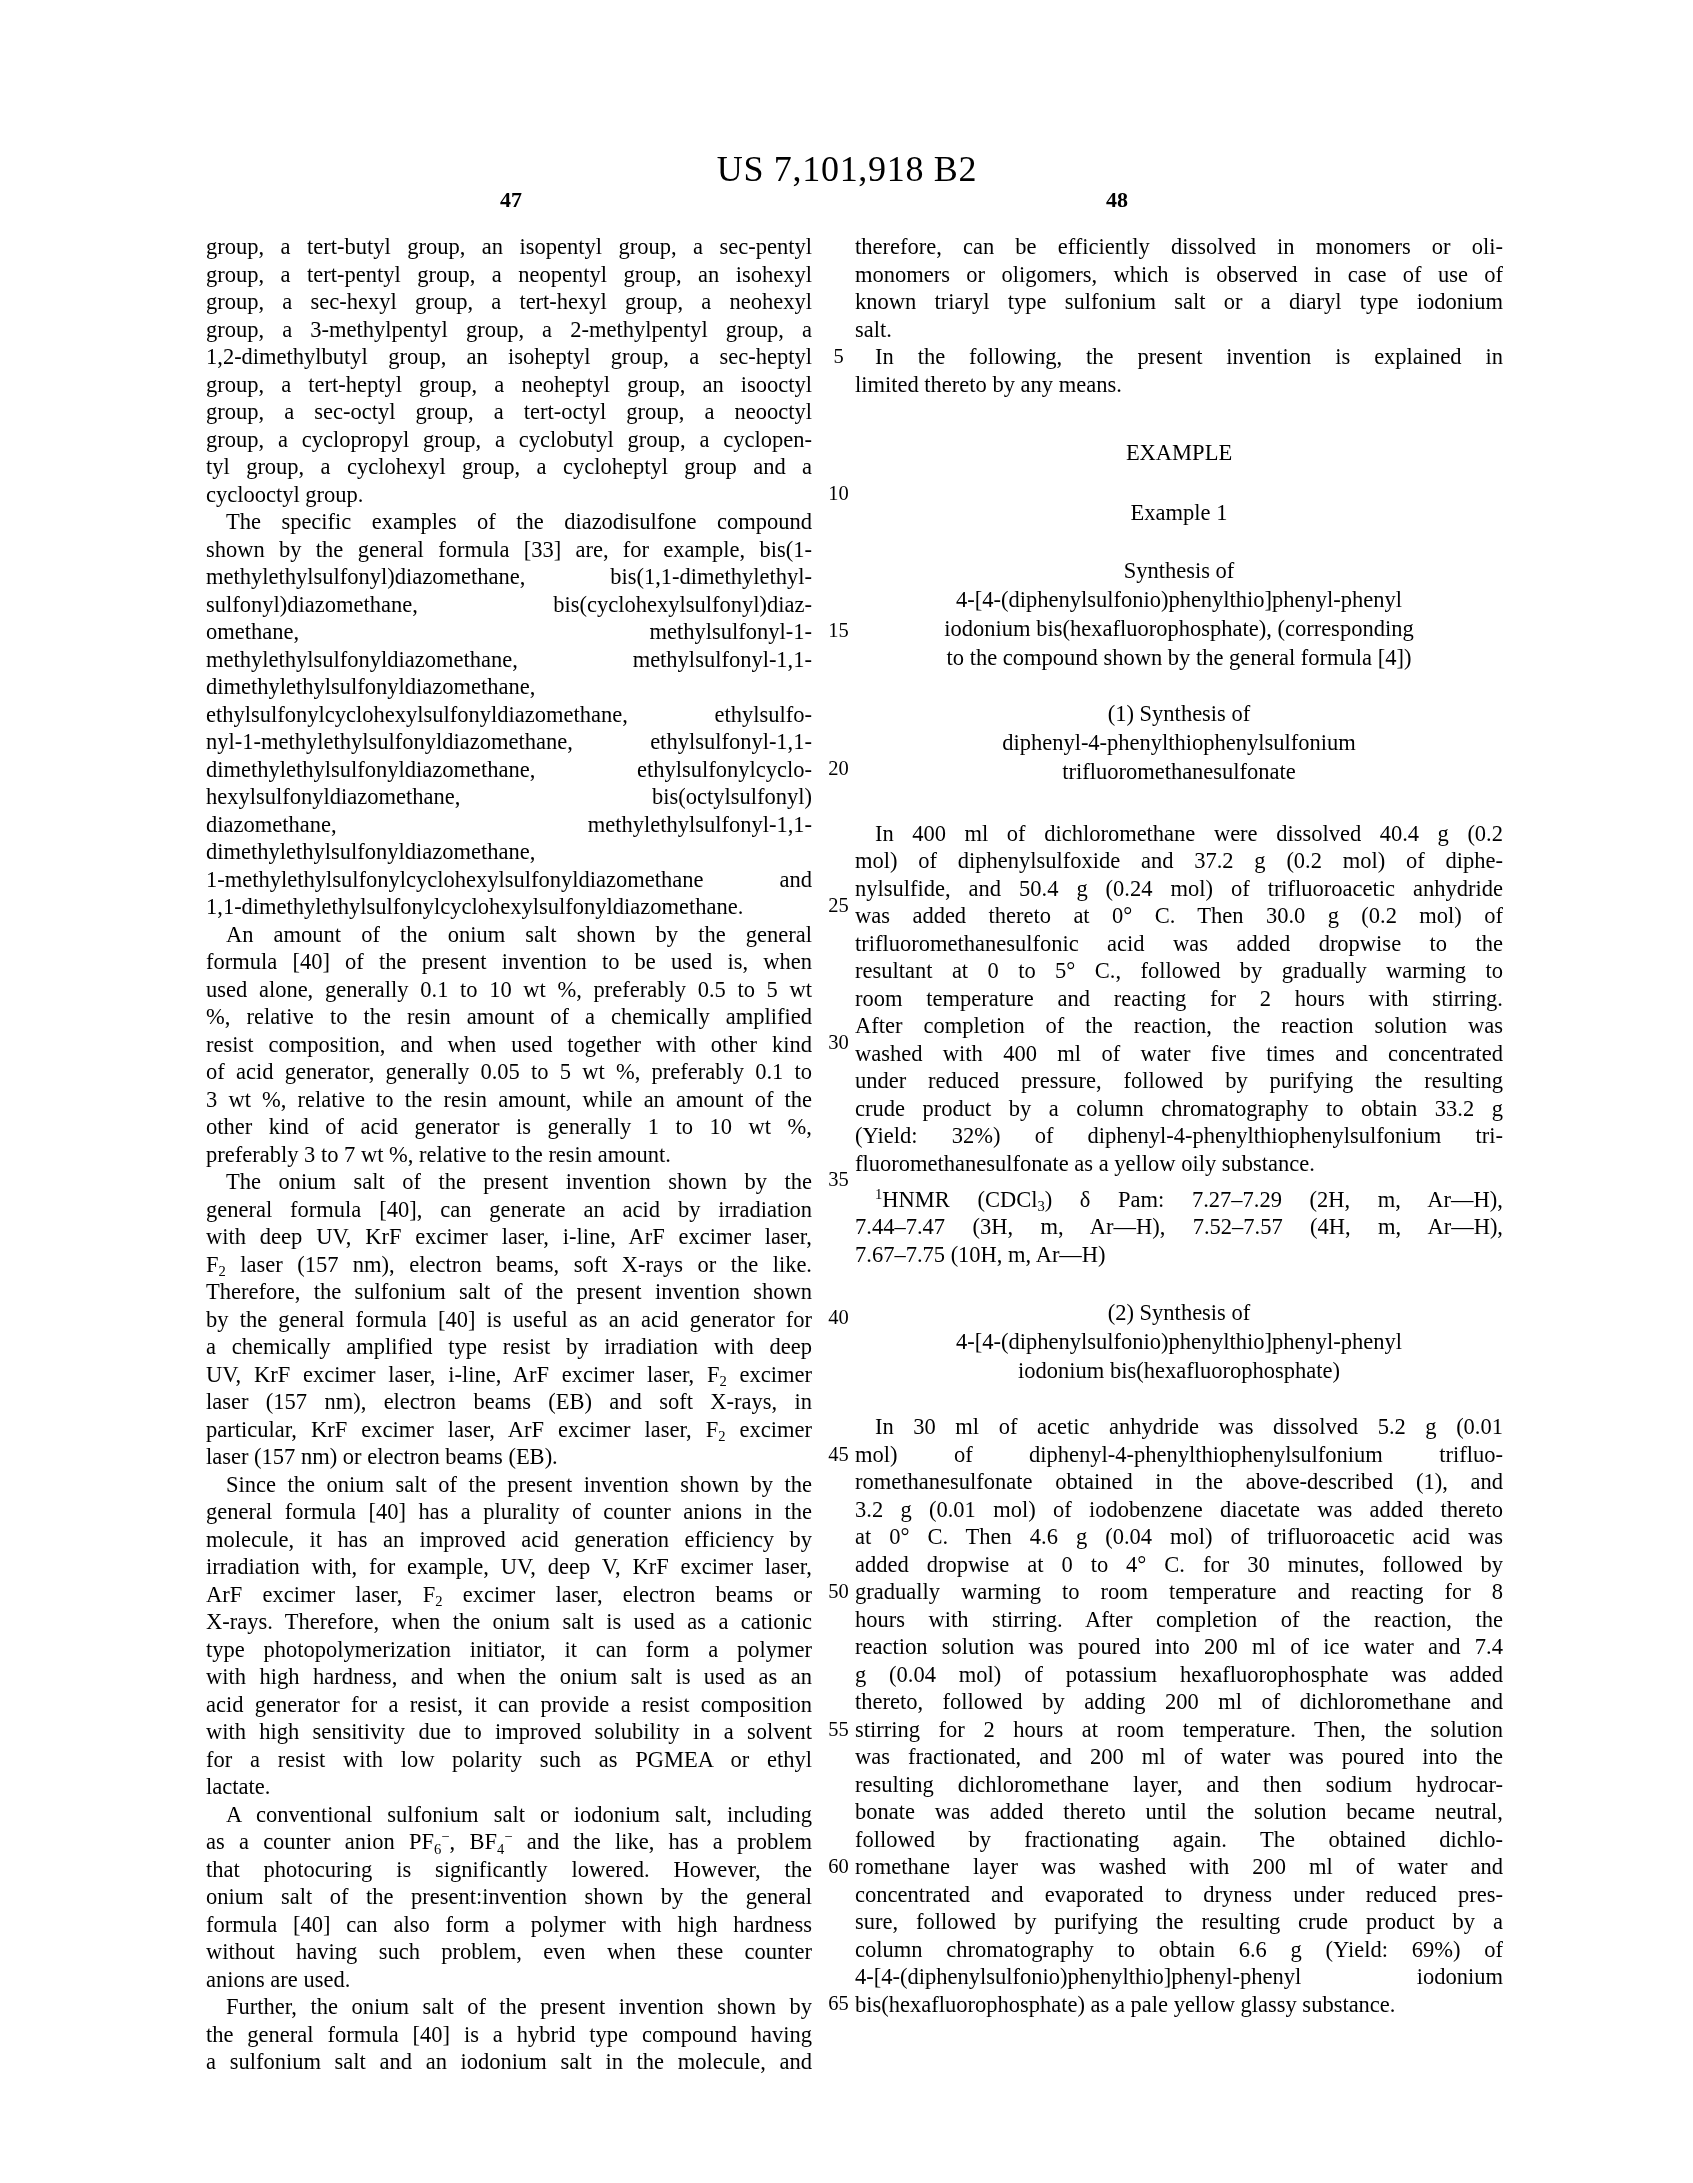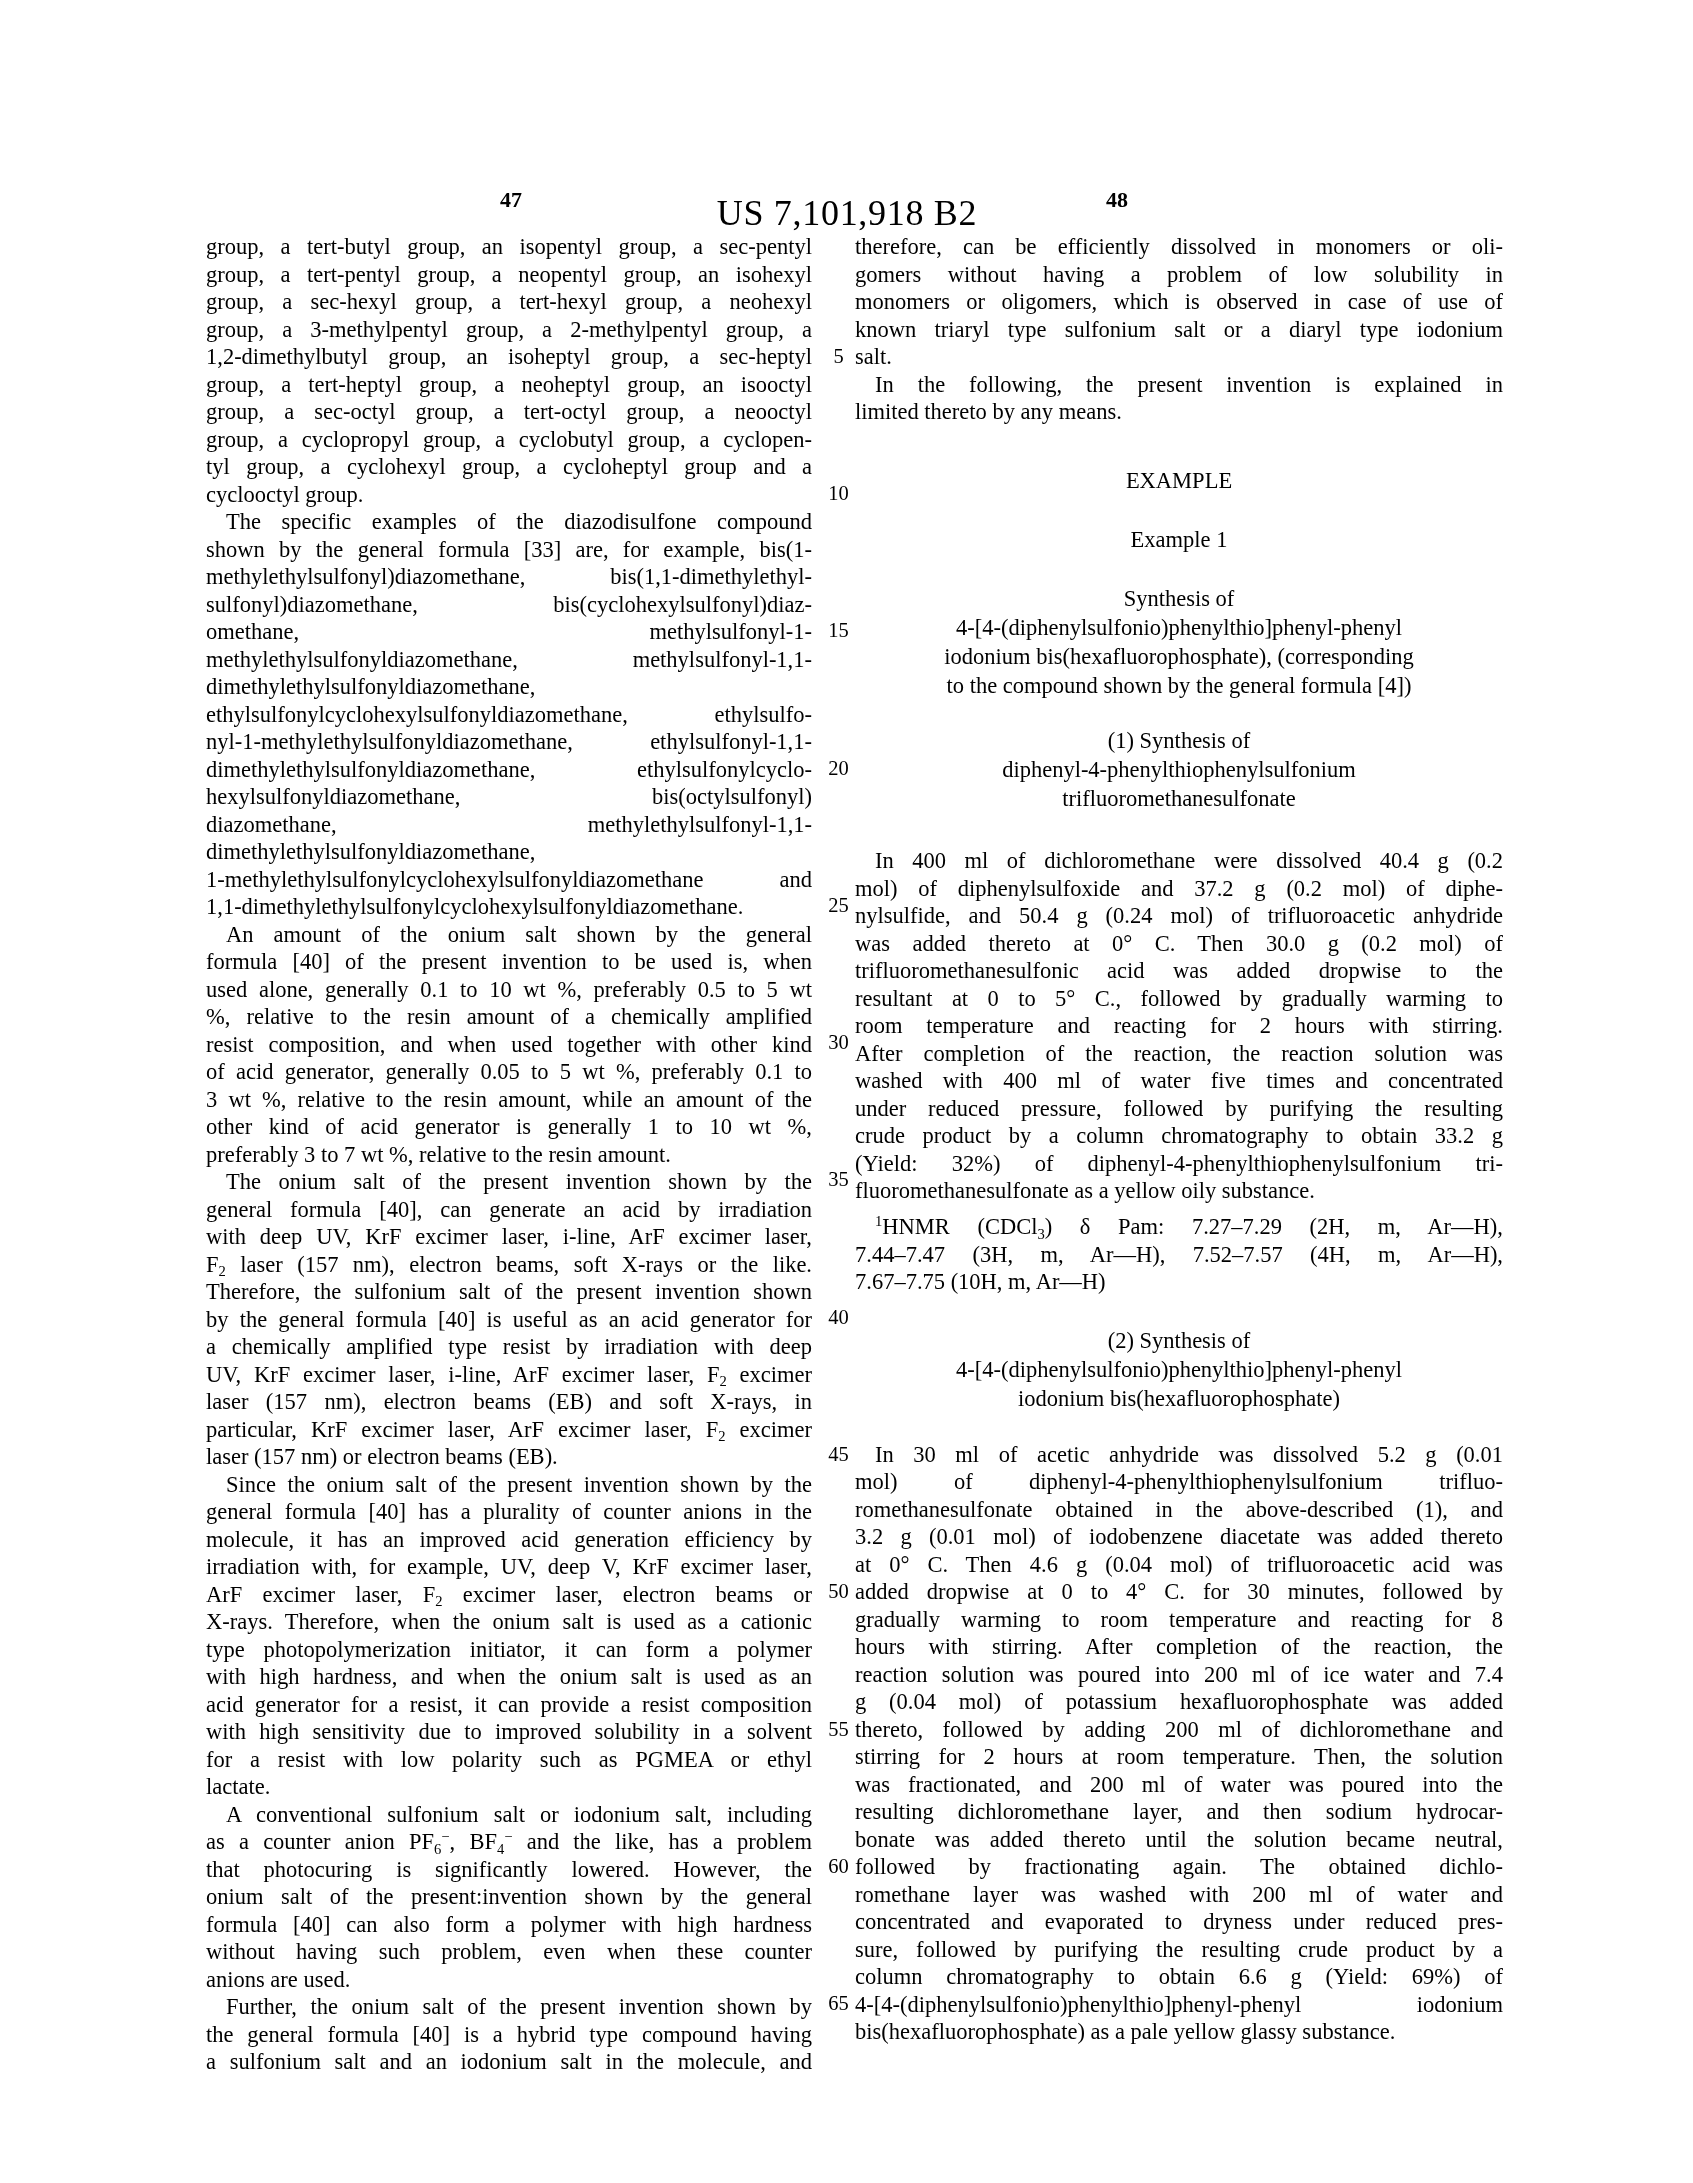--- a/index.html
+++ b/index.html
@@ -5,21 +5,21 @@
   html,body{margin:0;padding:0;background:#e8e8e8;}
   .page{
     position:relative;
     width:1694px;height:2183px;
     background:#ffffff;color:#000;
     font-family:"Liberation Serif","DejaVu Serif",serif;
     margin:0 auto;overflow:hidden;
   }
   .patent-number{
     position:absolute;top:148px;left:0;width:1694px;
-    text-align:center;font-size:36px;letter-spacing:0.7px;margin-top:44px;
+    text-align:center;font-size:36px;letter-spacing:0.7px;
   }
   .pageno{
     position:absolute;top:187px;width:132px;
     text-align:center;font-size:22px;font-weight:bold;
   }
   #pn-left{left:445px;}
   #pn-right{left:1051px;}
   .col{position:absolute;top:233px;}
   #col-left{left:206px;width:606px;}
   #col-right{left:855px;width:648px;}
@@ -127,21 +127,20 @@
       <div class="num" style="top: 1166px;">35</div>
       <div class="num" style="top: 1304px;">40</div>
       <div class="num" style="top: 1441px;">45</div>
       <div class="num" style="top: 1578px;">50</div>
       <div class="num" style="top: 1716px;">55</div>
       <div class="num" style="top: 1853px;">60</div>
       <div class="num" style="top: 1990px;">65</div>
     </div>
   <div class="col" id="col-right">
       <div class="ln j">therefore, can be efficiently dissolved in monomers or oli-</div>
-      <div class="ln j">gomers without having a problem of low solubility in</div>
       <div class="ln j">monomers or oligomers, which is observed in case of use of</div>
       <div class="ln j">known triaryl type sulfonium salt or a diaryl type iodonium</div>
       <div class="ln l">salt.</div>
       <div class="ln j ind">In the following, the present invention is explained in</div>
       <div class="ln l">limited thereto by any means.</div>
       <div class="gap" style="height: 41px;"></div>
       <div class="ln c">EXAMPLE</div>
       <div class="gap" style="height: 32px;"></div>
       <div class="ln c">Example 1</div>
       <div class="gap" style="height: 30px;"></div>

